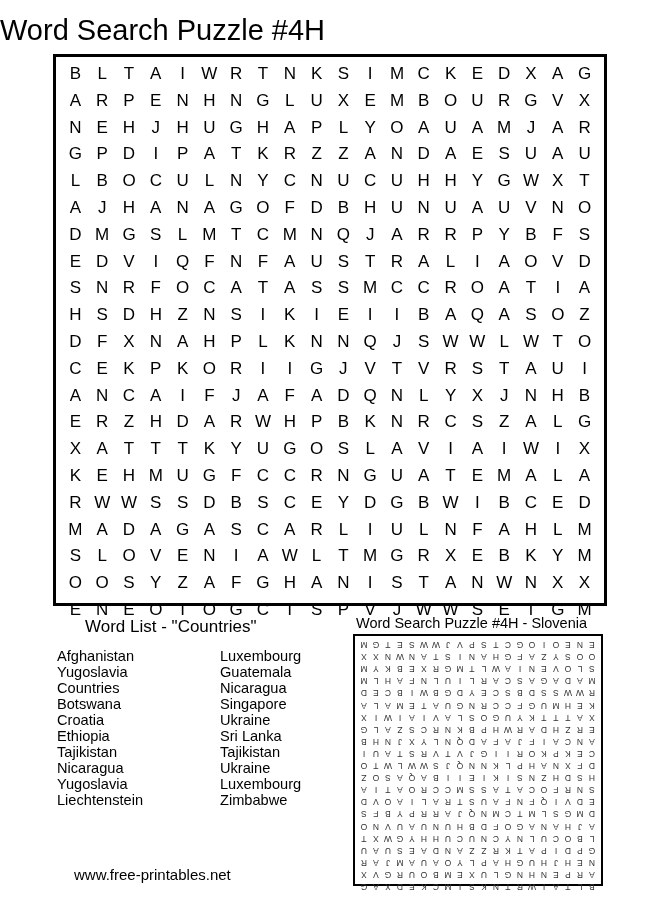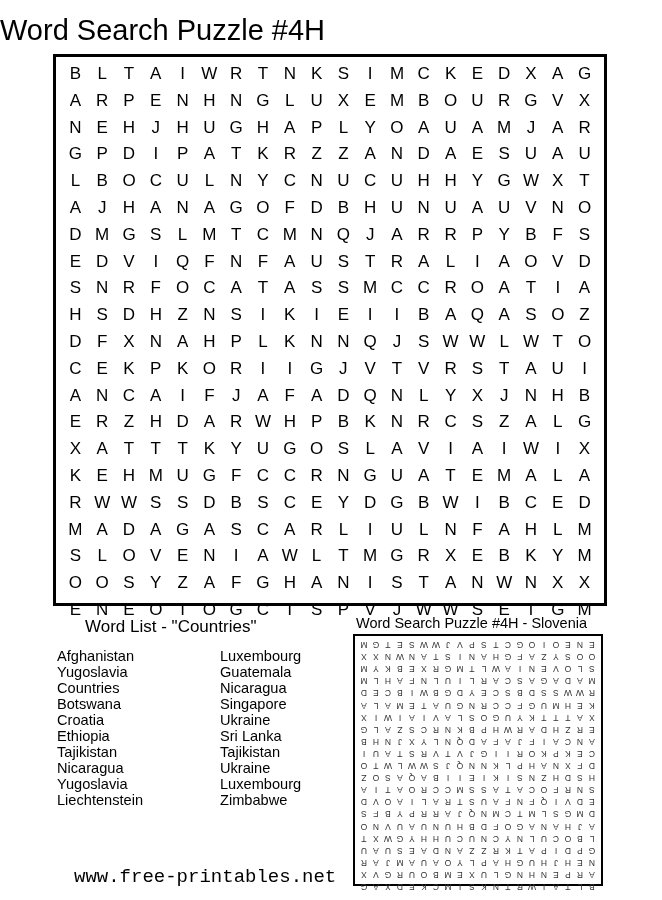--- a/index.html
+++ b/index.html
@@ -5,21 +5,21 @@
   html,body{margin:0;padding:0;background:#fff;}
   body{width:662px;height:900px;position:relative;overflow:hidden;font-family:"Liberation Sans",sans-serif;color:#000;}
   .title{position:absolute;top:10px;left:0;width:540px;font-size:29px;line-height:40px;}
   .grid-frame{position:absolute;left:53px;top:54px;width:548px;height:546px;border:3px solid #000;}
   .grid{position:absolute;left:6px;top:4px;display:grid;grid-template-columns:repeat(20,26.8px);grid-template-rows:repeat(20,26.8px);}
   .cell{font-size:17px;text-align:center;line-height:26.8px;}
   .wl-title{position:absolute;left:85px;top:617px;font-size:17px;}
   .wl-col{position:absolute;top:648px;font-size:14.6px;line-height:16px;}
   .wl-col.c1{left:57px;}
   .wl-col.c2{left:220px;}
-  .footer{position:absolute;left:74px;top:866px;font-size:19px;font-family:Liberation Mono, monospace;}
+  .footer{position:absolute;left:74px;top:866px;font-size:15px;}
   .sol-title{position:absolute;left:356px;top:615px;font-size:14.5px;}
   .sol-frame{position:absolute;left:353px;top:634px;width:246px;height:248px;border:2px solid #000;}
   .sol-grid{position:absolute;left:3px;top:3px;display:grid;grid-template-columns:repeat(20,12px);grid-template-rows:repeat(20,12.1px);transform:rotate(180deg);}
   .scell{font-size:8.5px;text-align:center;line-height:12px;color:#333;}
 </style>
 </head>
 <body>
 
 <div class="title">Word Search Puzzle #4H</div>
 

